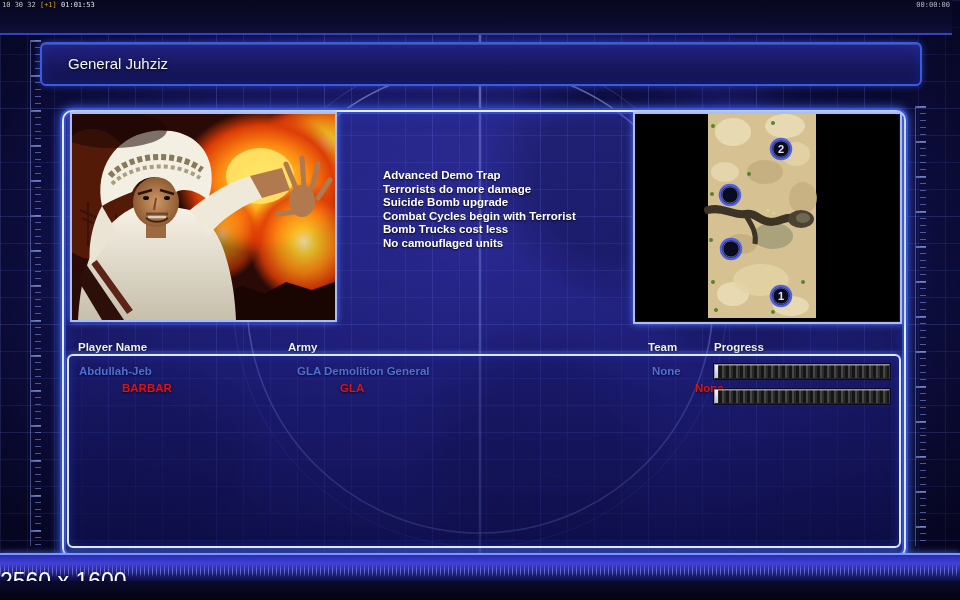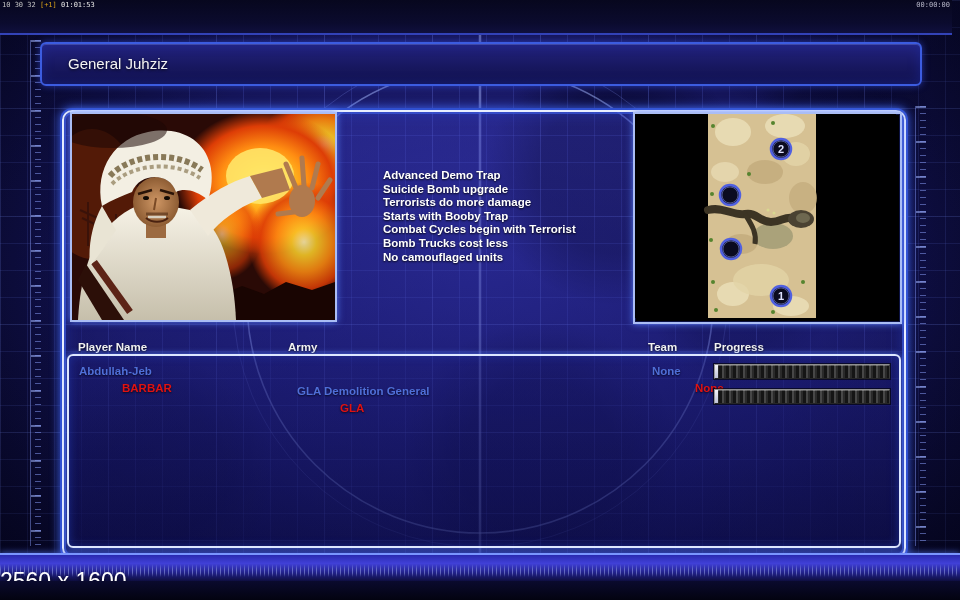--- a/index.html
+++ b/index.html
@@ -71,21 +71,21 @@
     text-shadow:0 1px 2px rgba(0,0,0,.85);}
   .col-h-name{left:78px;} .col-h-army{left:288px;} .col-h-team{left:648px;} .col-h-progress{left:714px;}
   .players-box{position:absolute;left:67px;top:354px;width:830px;height:190px;z-index:8;
     border:2px solid #dde7ff;border-radius:6px;
     background:linear-gradient(180deg, rgba(28,28,120,.30), rgba(12,12,70,.38));
     box-shadow:0 0 6px rgba(90,130,255,.8), inset 0 0 10px rgba(40,70,200,.4);}
   .player-cell{position:absolute;font-size:11.5px;font-weight:bold;white-space:nowrap;
     text-shadow:0 1px 2px rgba(0,0,0,.7);}
   .row1{color:#4f6fd8;} .row2{color:#e01212;}
   .r1{top:9px;} .r2{top:26px;padding-left:43px;}
-  .cell-name{left:10px;} .cell-army{left:228px;margin-top:20px;} .cell-team{left:583px;}
+  .cell-name{left:10px;} .cell-army{left:228px;} .cell-team{left:583px;}
   .progress-bar{position:absolute;left:645px;width:176px;height:15px;box-sizing:border-box;
     background:repeating-linear-gradient(90deg,#474747 0 2px,#2a2a2a 2px 4px,#151515 4px 7px);
     border:1px solid;border-color:#8f8f8f #3a3a3a #262626 #9a9a9a;
     box-shadow:inset 0 1px 0 rgba(255,255,255,.28), 0 0 0 1px rgba(0,0,0,.6);}
   .pb1{top:8px;} .pb2{top:33px;}
   .progress-fill{position:absolute;left:0;top:0;height:100%;background:linear-gradient(180deg,#f4f4f8,#bfc4da);}
   
   .bottom-band{position:absolute;left:0;top:553px;width:960px;height:28px;z-index:7;
     background:linear-gradient(180deg,#2a2ab0 0%,#4040d8 30%,#22228c 62%,#0a0a30 100%);
     border-top:2px solid #7a96ff;box-shadow:0 -1px 6px rgba(90,120,255,.6);}
@@ -195,23 +195,22 @@
         <path d="M30,92 C20,110 16,132 18,152 C28,140 36,128 44,116 C38,106 34,99 30,92 Z" fill="#e9e4d4"></path>
         <path d="M38,62 C58,40 104,36 130,56" stroke="#7c6b48" stroke-width="6" fill="none" stroke-dasharray="5 3" opacity=".9"></path>
         <path d="M40,70 C60,50 102,46 128,64" stroke="#8a7a56" stroke-width="4" fill="none" stroke-dasharray="4 3" opacity=".7"></path>
       </g>
       <ellipse cx="40" cy="16" rx="55" ry="18" fill="rgba(28,8,6,.55)"></ellipse>
     </svg>
   </div>
 
   <ul class="abilities">
     <li>Advanced Demo Trap</li>
+    <li>Terrorists do more damage</li>
     <li>Suicide Bomb upgrade</li>
-    <li>Terrorists do more damage</li>
-    <li>Starts with Booby Trap</li>
     <li>Combat Cycles begin with Terrorist</li>
     <li>Bomb Trucks cost less</li>
     <li>No camouflaged units</li>
   </ul>
 
   <div class="map-preview">
     <svg width="261" height="204" viewBox="0 0 261 204">
       <rect width="261" height="204" fill="#000"></rect>
       <g>
         <rect x="73" y="0" width="108" height="204" fill="#d6c193"></rect>

